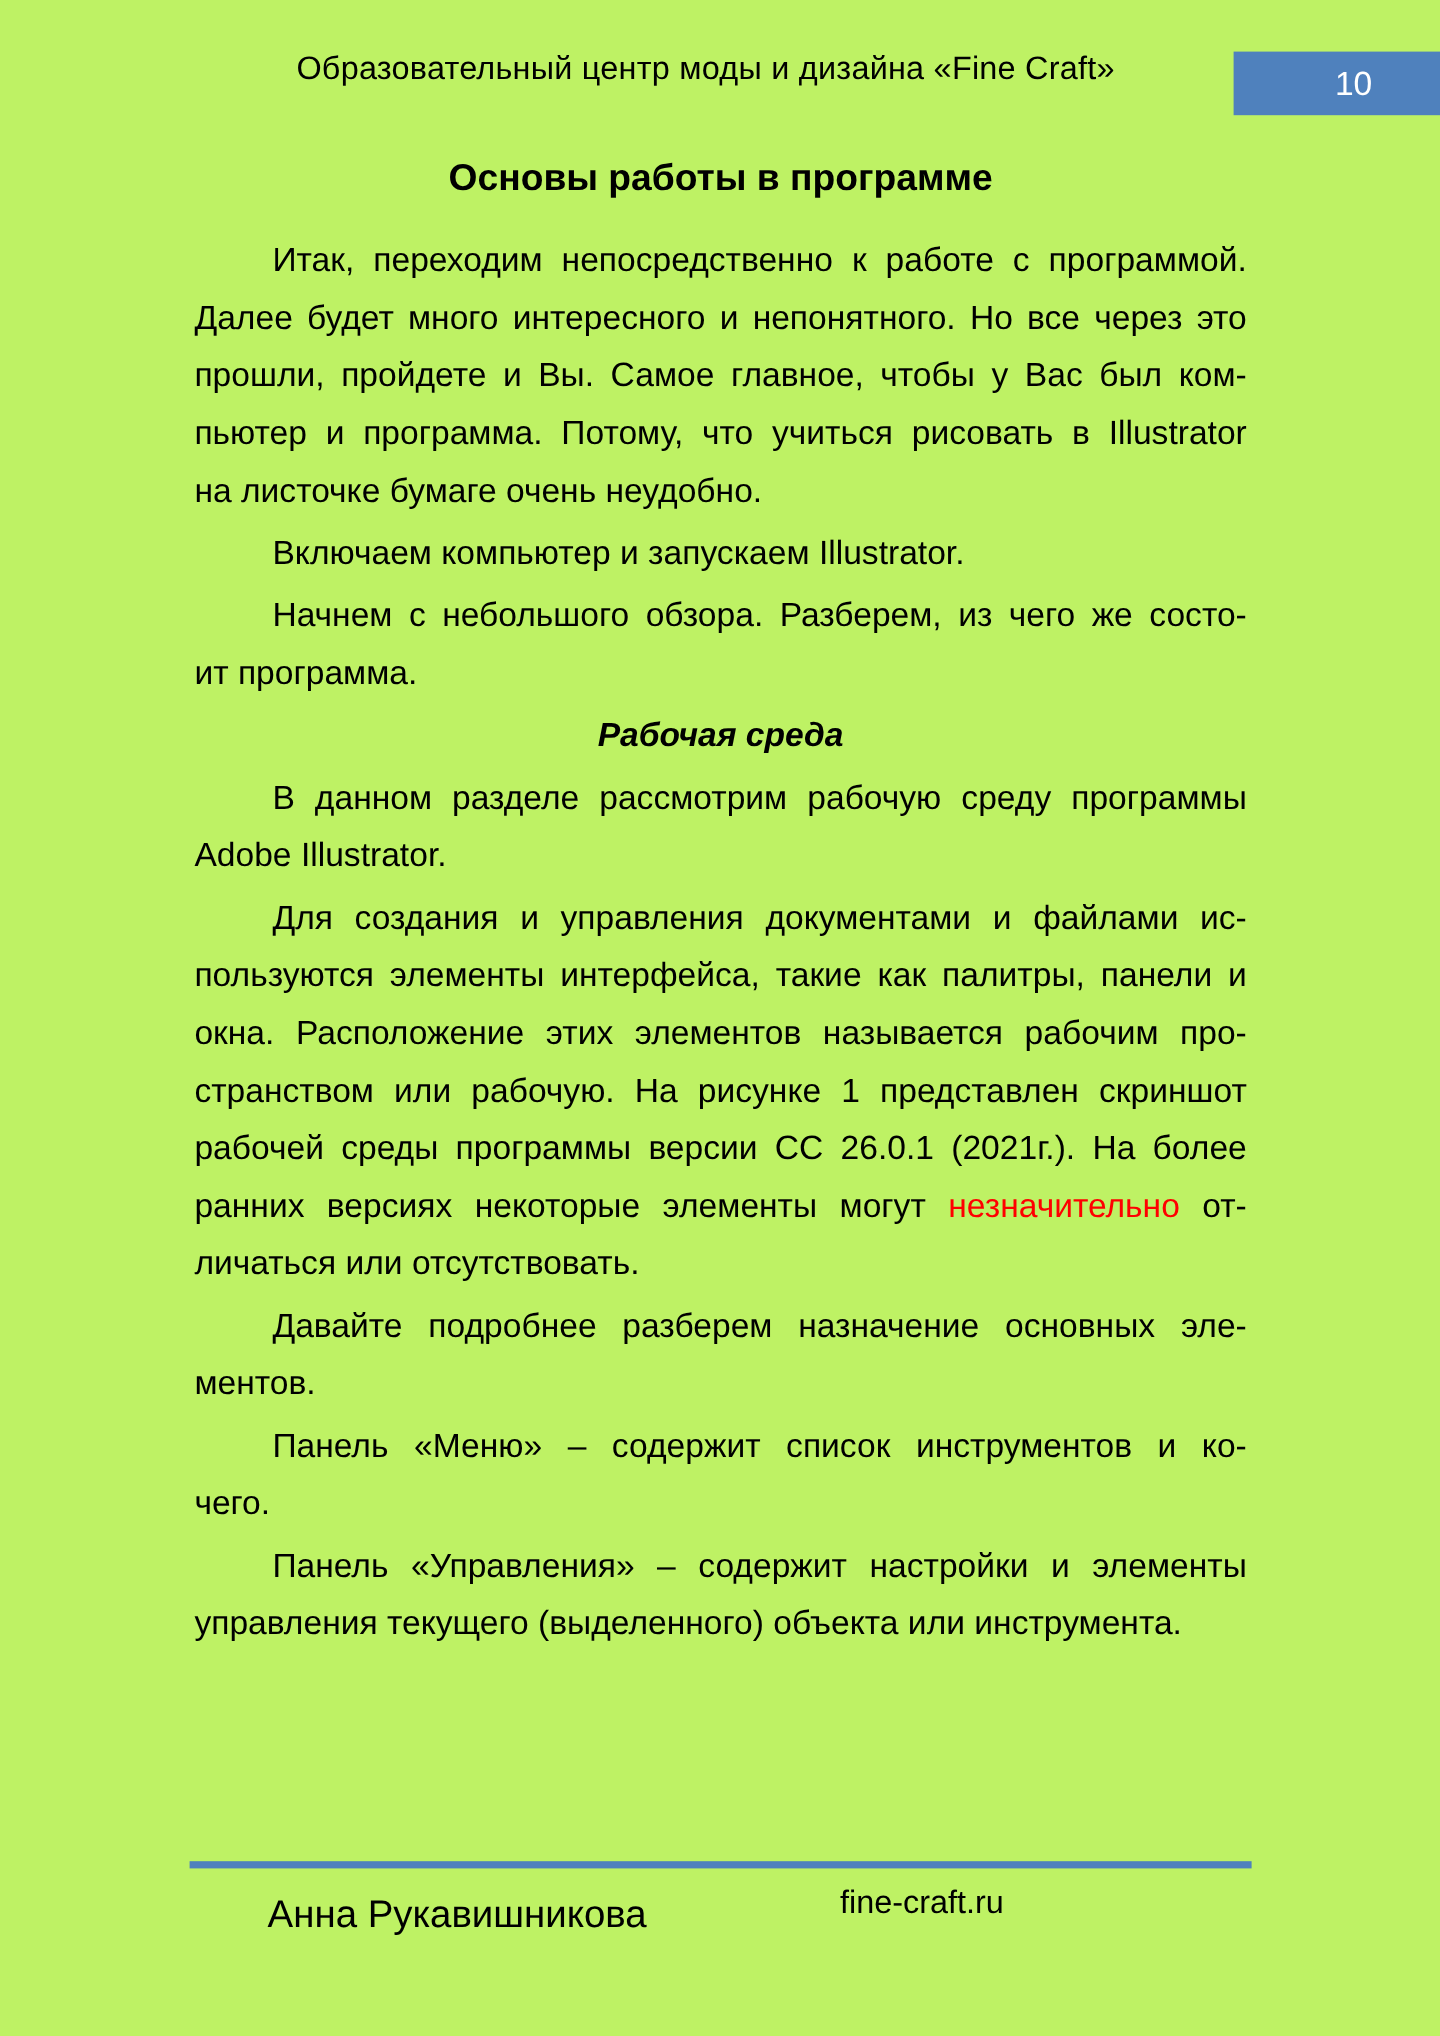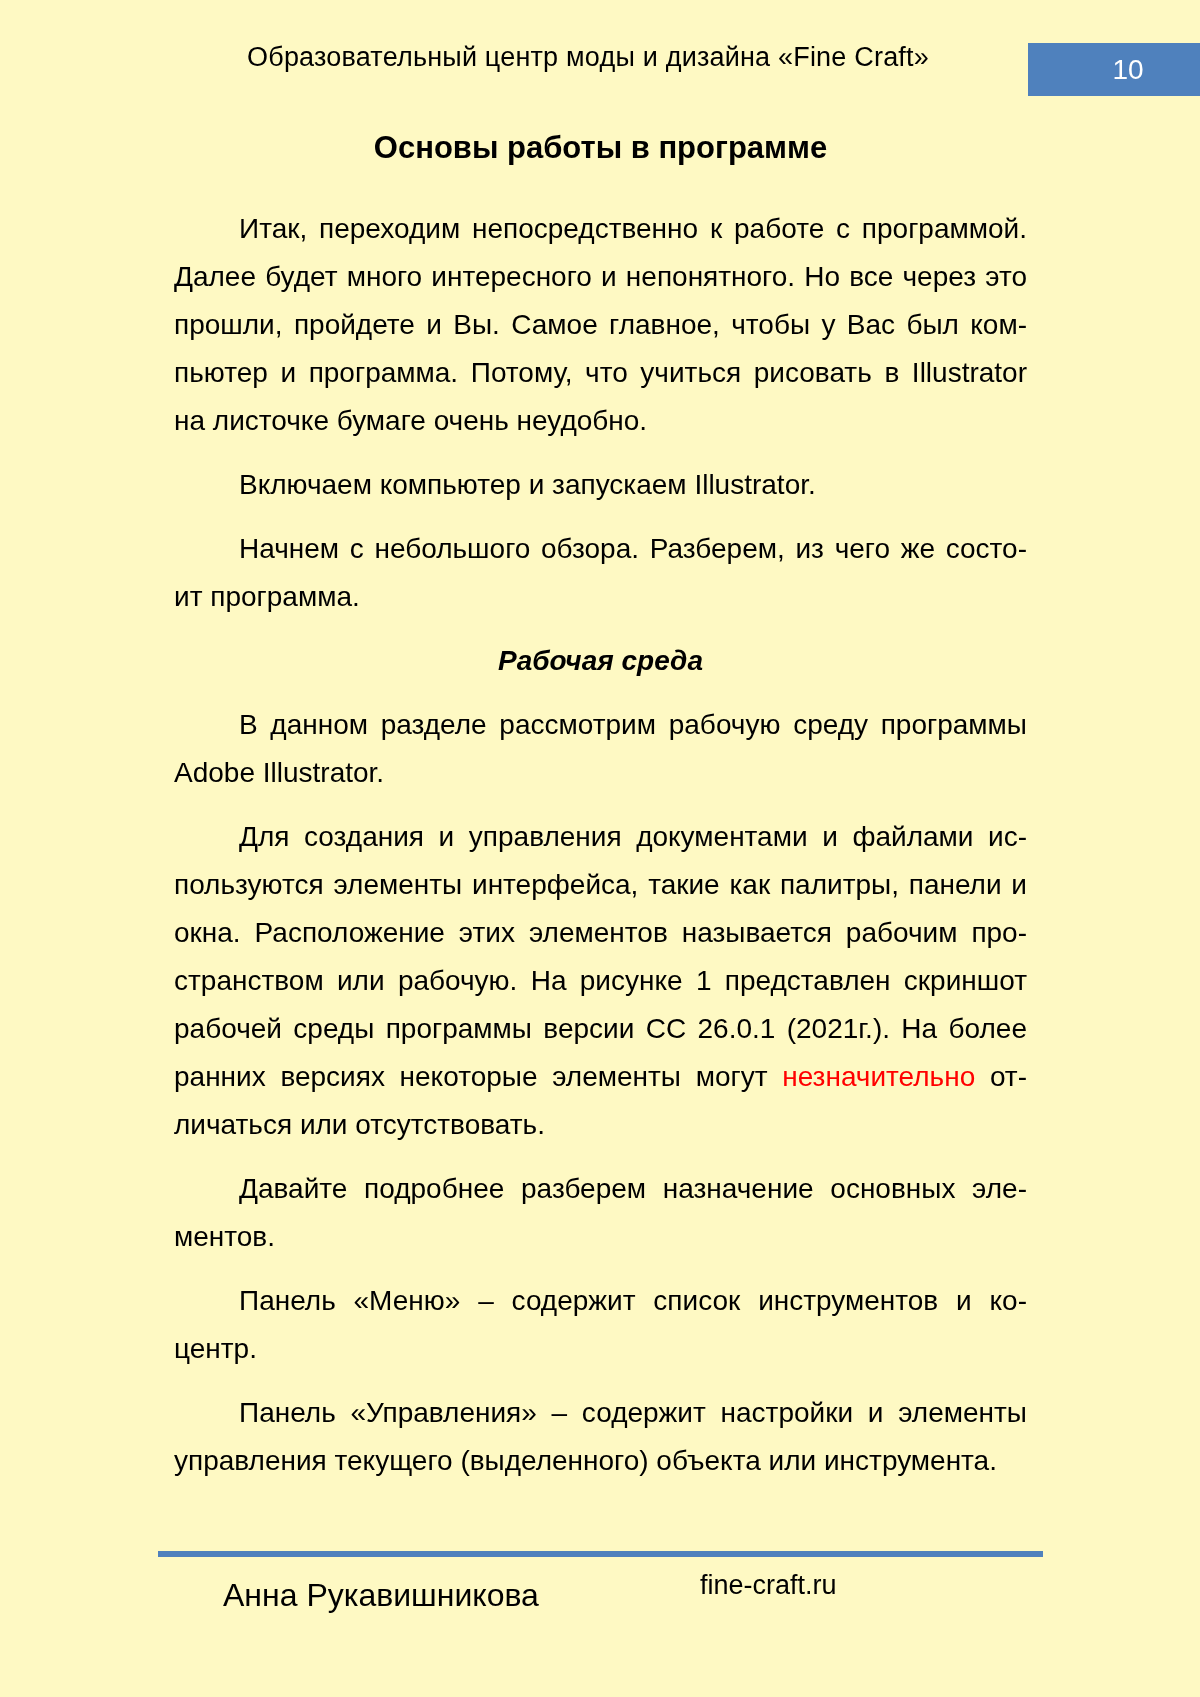--- a/index.html
+++ b/index.html
@@ -11,21 +11,21 @@
     width: 1200px;
     height: 1697px;
     position: relative;
     font-family: "Liberation Sans", sans-serif;
     color: #000000;
     overflow: hidden;
   }
   .page {
     position: absolute;
     inset: 0;
-    background: #fef9c3;
+    background: #bef264;
   }
   
   .header-text {
     position: absolute;
     top: 42px;
     left: 158px;
     width: 860px;
     text-align: center;
     font-size: 27px;
     letter-spacing: 0.2px;
@@ -57,21 +57,21 @@
   }
   
   .body-text {
     position: absolute;
     top: 189px;
     left: 158px;
     width: 885px;
     font-size: 28px;
     line-height: 48px;
   }
-  .para { margin: 16px; }
+  .para { margin: 4px; }
   .line { display: block; text-align: left; }
   .line.justify {
     text-align: justify;
     text-align-last: justify;
   }
   .line.indent { text-indent: 65px; }
   .subtitle {
     text-align: center;
     font-weight: bold;
     font-style: italic;
@@ -142,21 +142,21 @@
         <div class="line justify"><span class="run">рабочей среды программы версии СС 26.0.1 (2021г.). На более</span></div>
         <div class="line justify"><span class="run">ранних версиях некоторые элементы могут </span><span class="run red">незначительно</span><span class="run"> от-</span></div>
         <div class="line"><span class="run">личаться или отсутствовать.</span></div>
       </div>
       <div class="para">
         <div class="line justify indent"><span class="run">Давайте подробнее разберем назначение основных эле-</span></div>
         <div class="line"><span class="run">ментов.</span></div>
       </div>
       <div class="para">
         <div class="line justify indent"><span class="run">Панель «Меню» – содержит список инструментов и ко-</span></div>
-        <div class="line"><span class="run">центр.</span></div>
+        <div class="line"><span class="run">чего.</span></div>
       </div>
       <div class="para">
         <div class="line justify indent"><span class="run">Панель «Управления» – содержит настройки и элементы</span></div>
         <div class="line"><span class="run">управления текущего (выделенного) объекта или инструмента.</span></div>
       </div>
     </div>
 
   <div class="footer-divider"></div>
 
   <div class="footer-author">Анна Рукавишникова</div>

